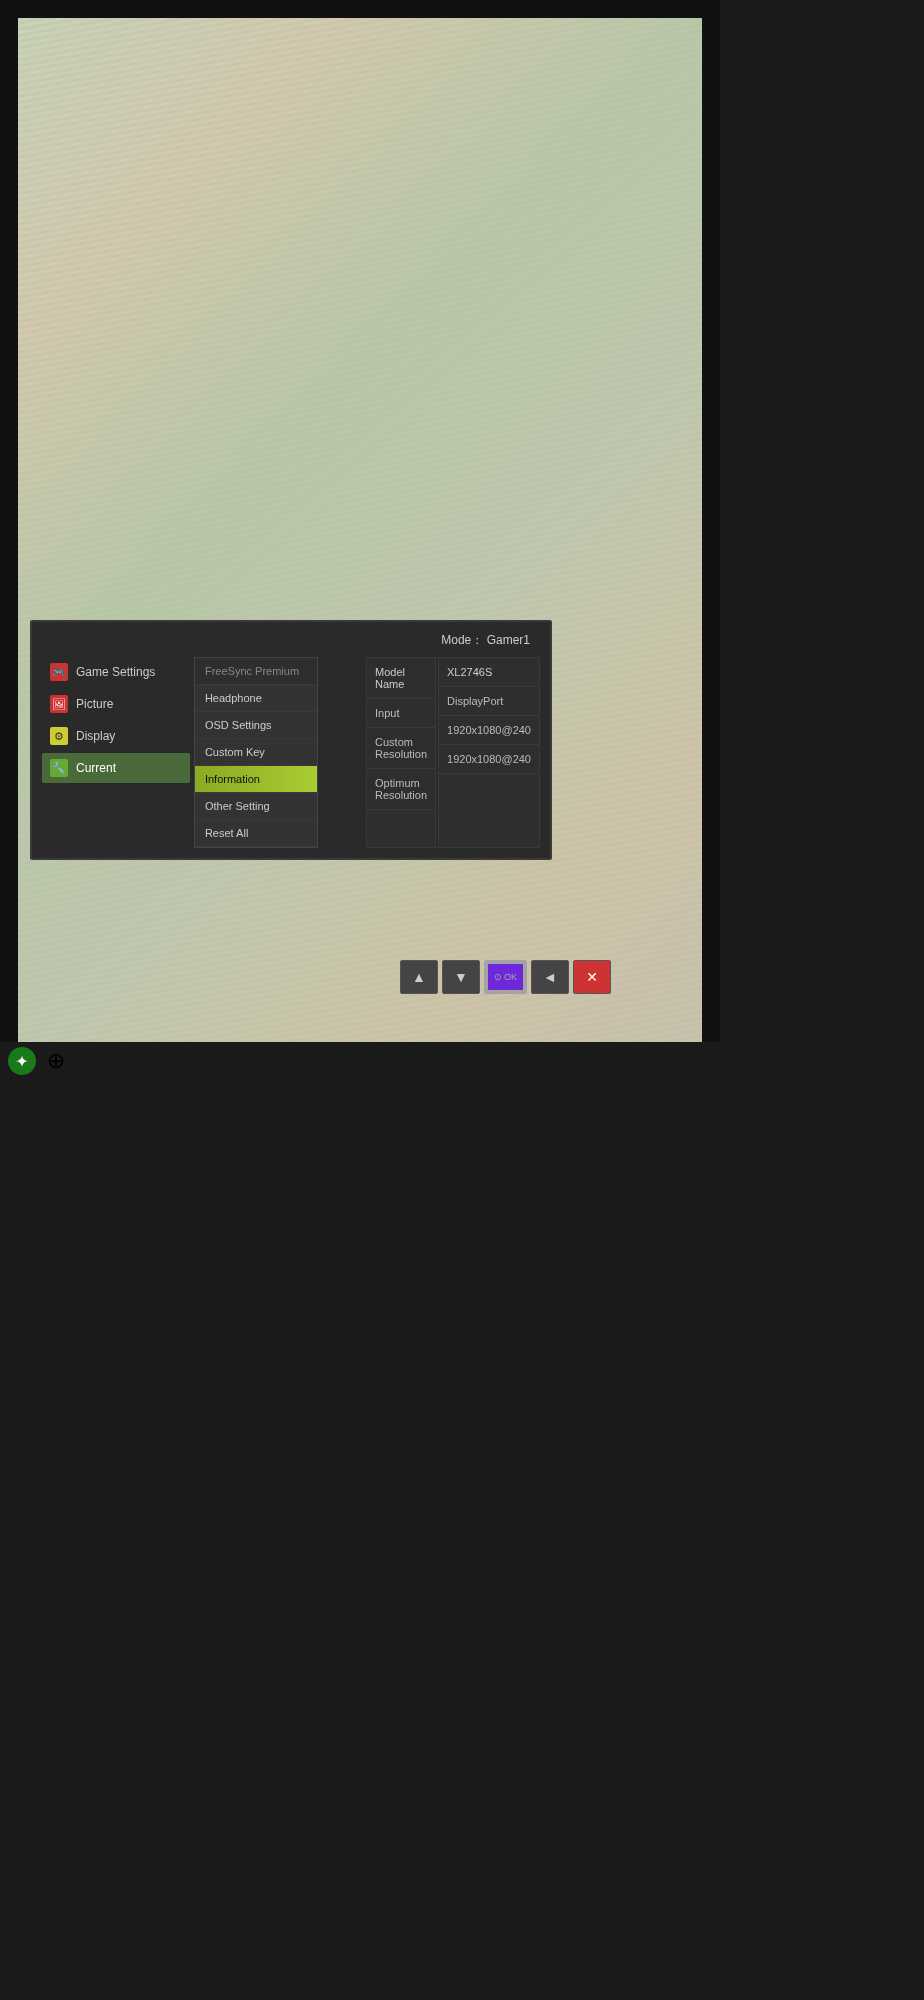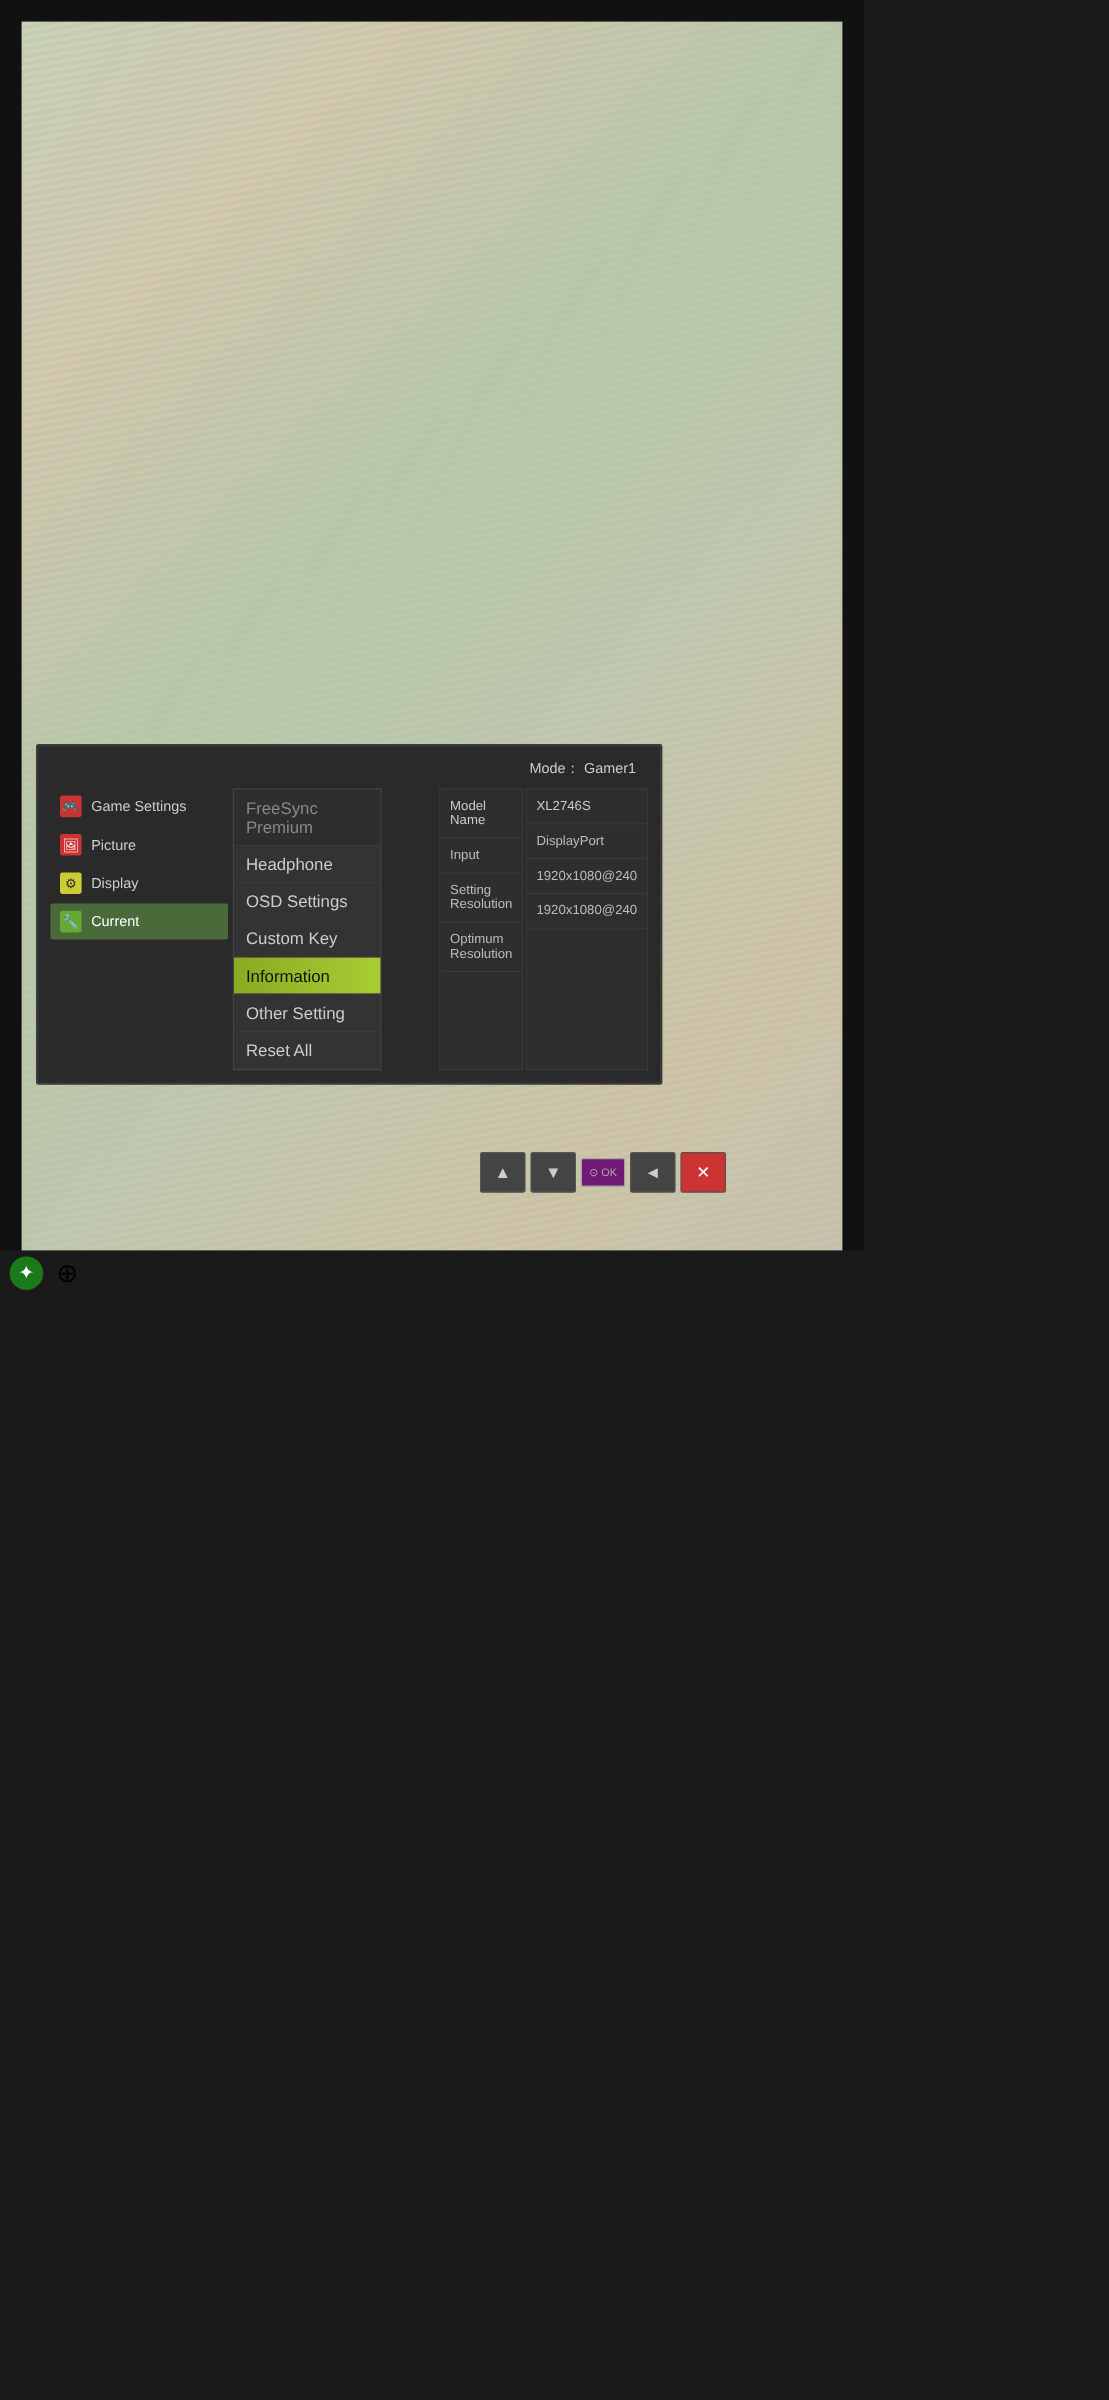--- a/index.html
+++ b/index.html
@@ -182,21 +182,21 @@
       width: 130px;
       background: #333;
       border: 1px solid #444;
       display: flex;
       flex-direction: column;
     }
 
     .submenu-item {
       padding: 7px 10px;
       color: #ccc;
-      font-size: 14px;
+      font-size: 11px;
       cursor: pointer;
       border-bottom: 1px solid #3a3a3a;
     }
 
     .submenu-item:first-child {
       color: #888;
       background: #2e2e2e;
     }
 
     .submenu-item.active {
@@ -256,26 +256,26 @@
       font-size: 14px;
       border-radius: 2px;
     }
 
     .nav-btn.close-btn {
       background: #cc3333;
       color: white;
     }
 
     .nav-btn-label {
-      background: #701a75;
-      border: 1px solid #a3a3a3;
+      background: #6d28d9;
+      border: 4px solid #a3a3a3;
       color: #aaa;
       font-size: 9px;
       padding: 4px 6px;
-      height: 24px;
+      height: 34px;
       display: flex;
       align-items: center;
       border-radius: 2px;
     }
 
     
     .taskbar {
       position: absolute;
       bottom: 920px;
       left: 0;
@@ -459,21 +459,21 @@
       </div>
       <div class="submenu-item">
         <span>Reset All</span>
       </div>
     </div>
 
     <div class="info-panels">
       <div class="info-col">
         <div class="info-row header">Model Name</div>
         <div class="info-row">Input</div>
-        <div class="info-row">Setting Resolution</div>
+        <div class="info-row">Custom Resolution</div>
         <div class="info-row">Optimum Resolution</div>
       </div>
       <div class="info-col">
         <div class="info-row header">XL2746S</div>
         <div class="info-row">DisplayPort</div>
         <div class="info-row">1920x1080@240</div>
         <div class="info-row">1920x1080@240</div>
       </div>
     </div>
 

